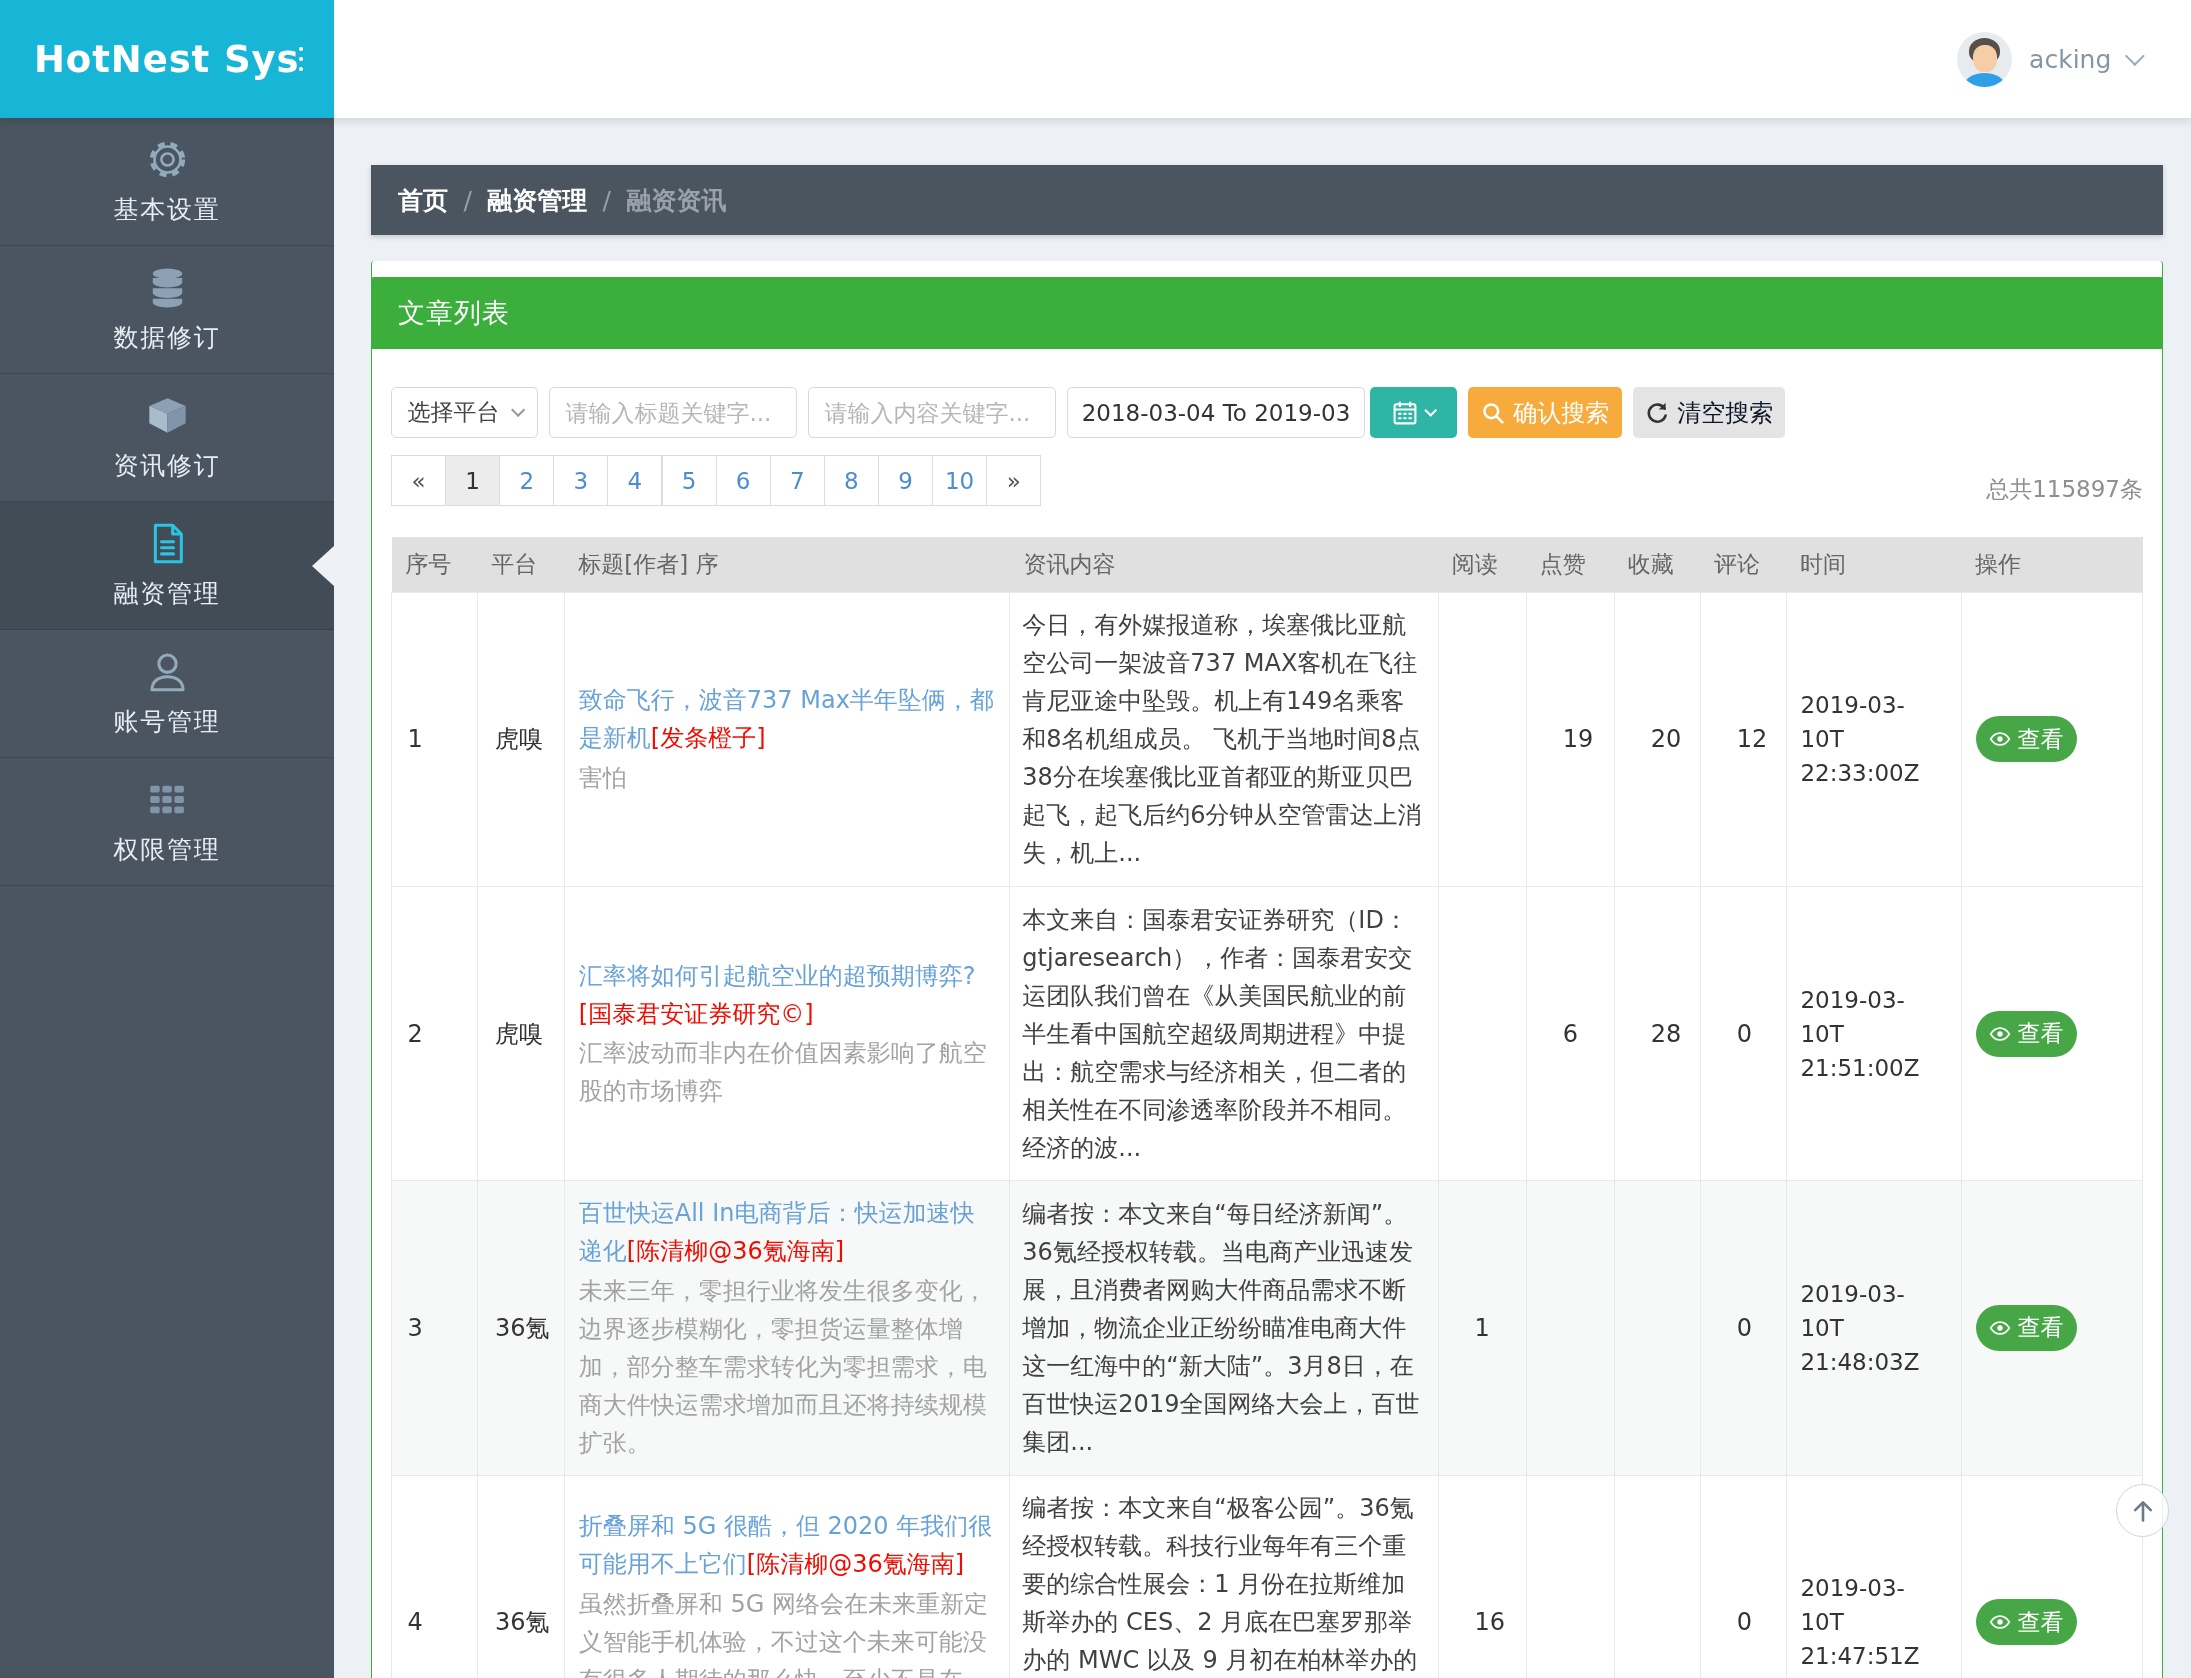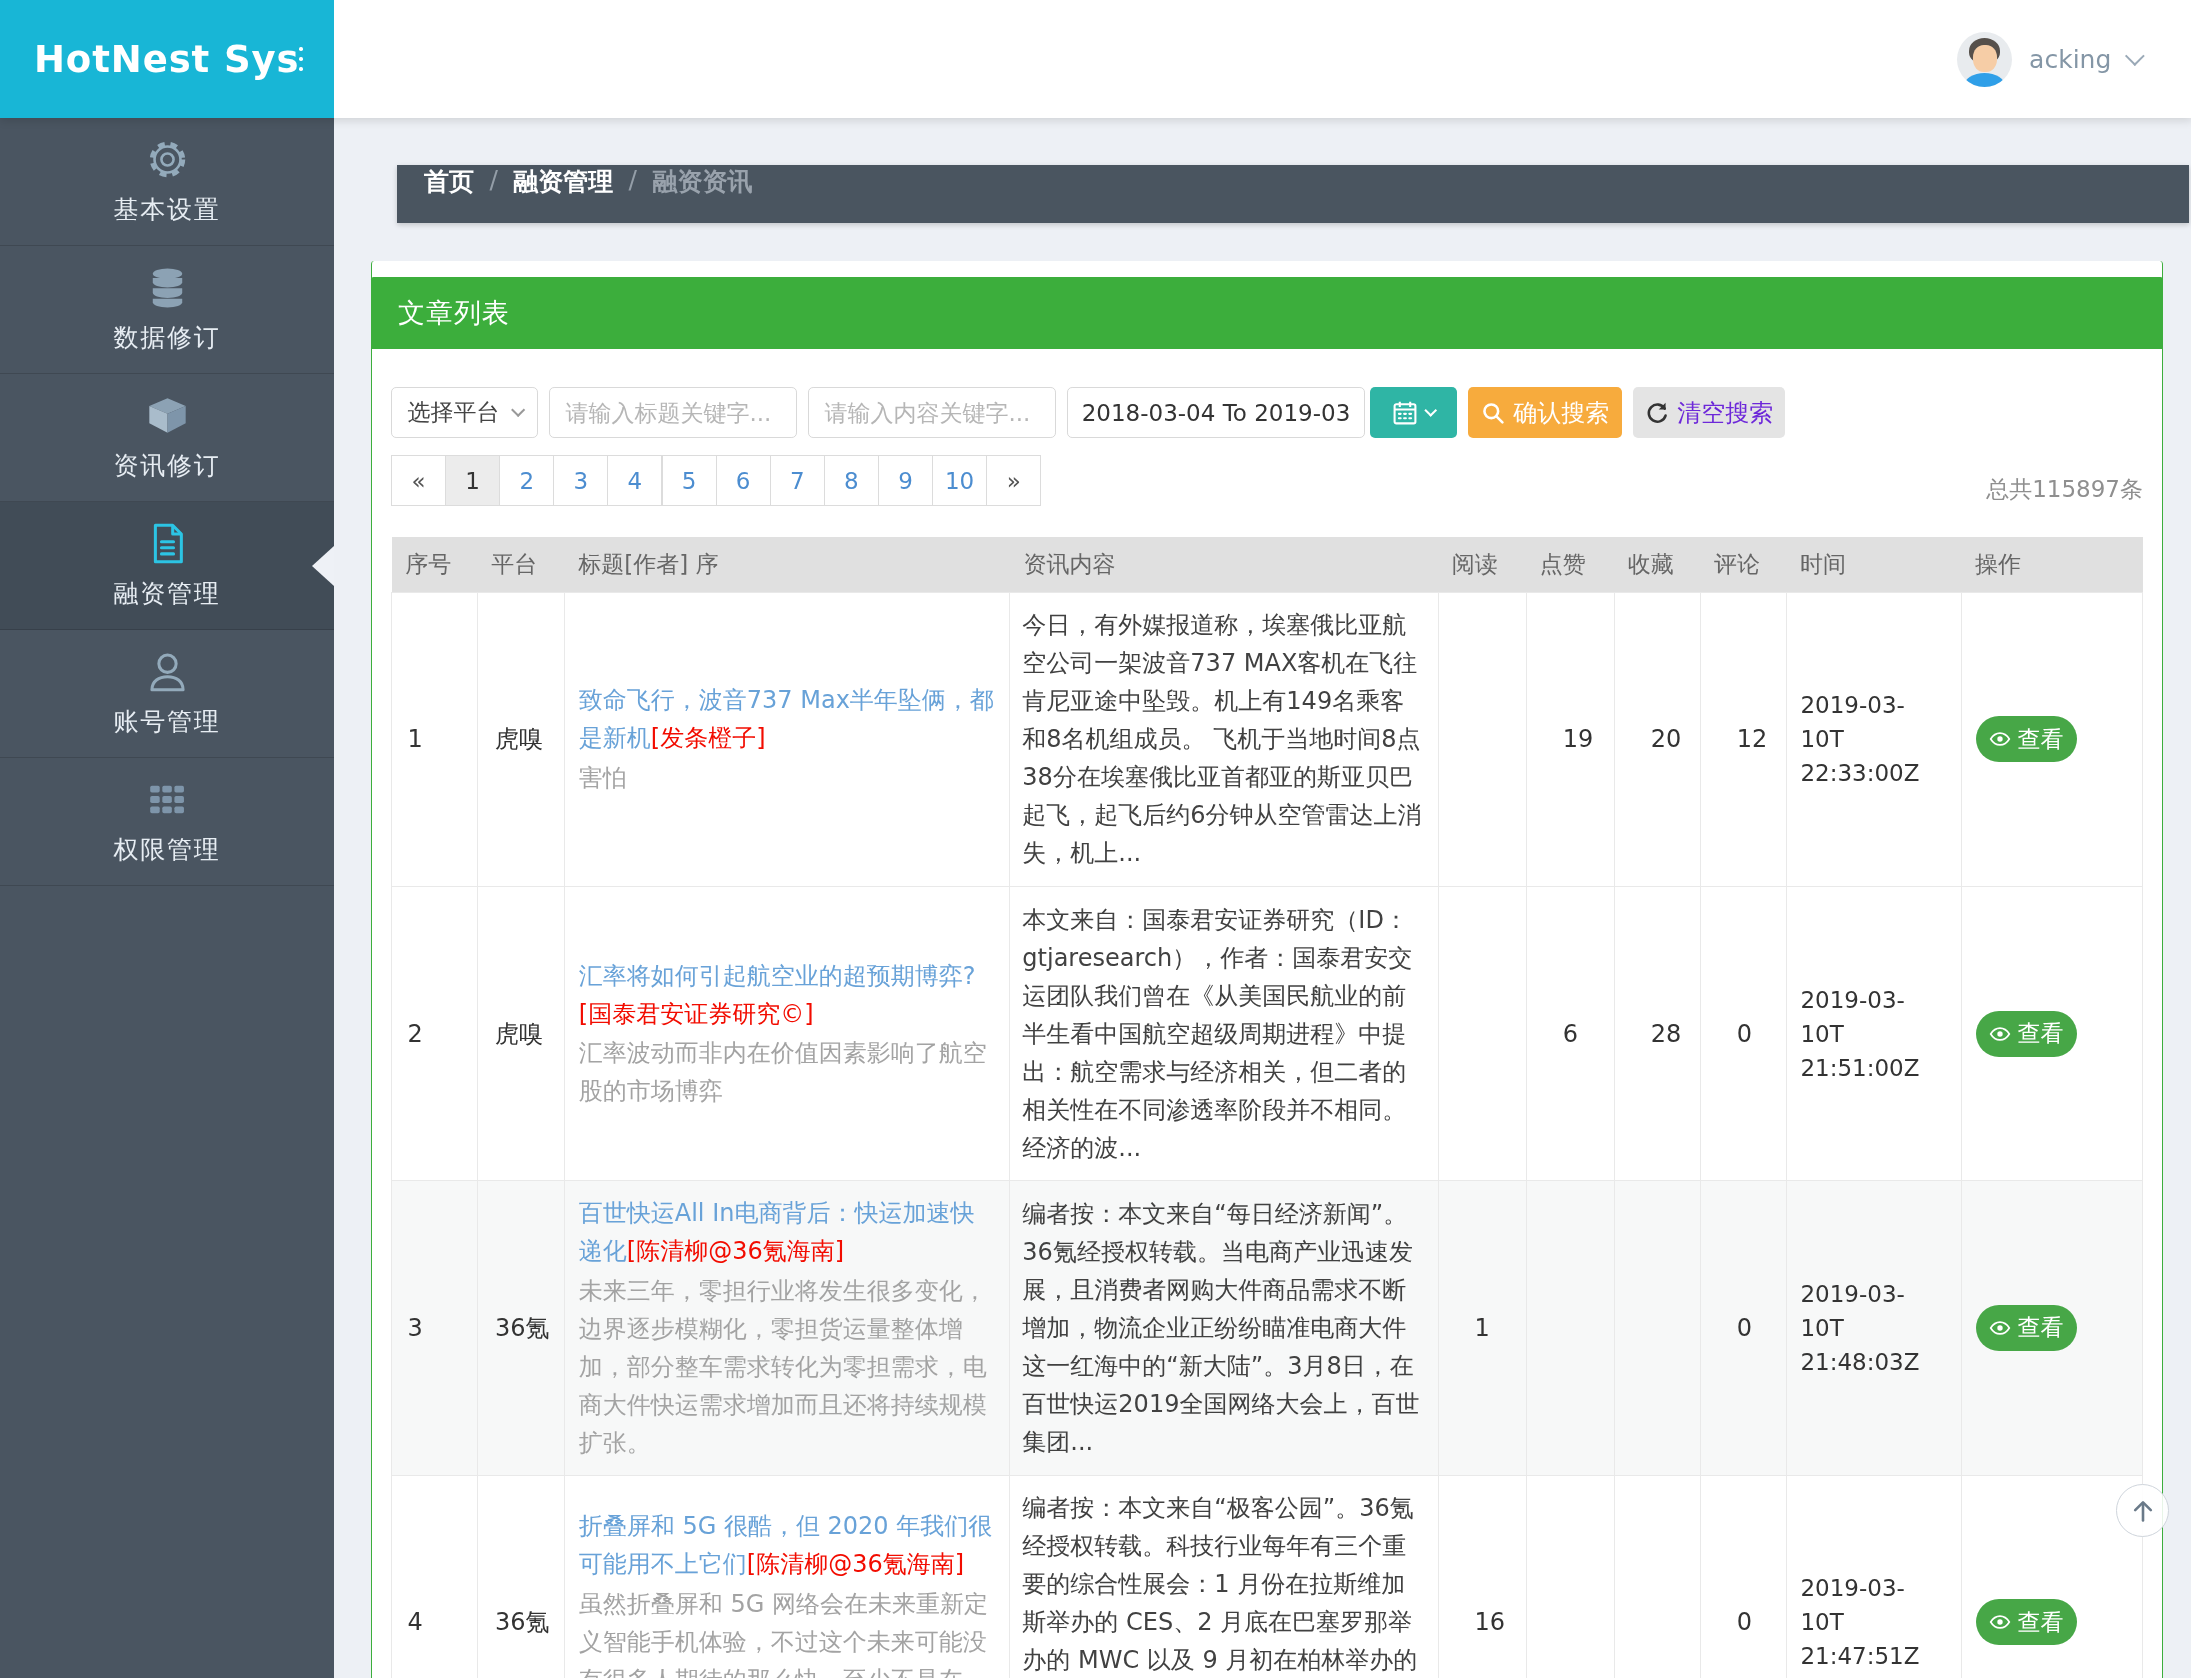--- a/index.html
+++ b/index.html
@@ -29,22 +29,22 @@
   .side-item { height:128px; display:flex; flex-direction:column; align-items:center; justify-content:center;
                gap:10.3px; border-bottom:0.9px solid rgba(0,0,0,.15); cursor:pointer; position:relative; }
   .side-item .lbl { color:#e7edf3; font-size:25px; letter-spacing:1.7px; }
   .side-item svg { width:45px; height:45px; }
   .side-item.active { background:#414c57; }
   .notch { position:absolute; right:0; top:50%; transform:translateY(-50%); width:0; height:0;
            border-top:20.5px solid transparent; border-bottom:20.5px solid transparent; border-right:22px solid #eef1f6; }
 
   
   .main { position:absolute; left:334px; top:118px; right:0; bottom:0; }
-  .breadcrumb { position:absolute; left:37px; top:47px; width:1792px; height:58px; background:#4a5560;
-                display:flex; align-items:flex-start; padding-left:27px; box-shadow:0 1.7px 5.1px rgba(0,0,0,.18);margin-left:26px; }
+  .breadcrumb { position:absolute; left:37px; top:47px; width:1792px; height:70px; background:#4a5560;
+                display:flex; align-items:center; padding-left:27px; box-shadow:0 1.7px 5.1px rgba(0,0,0,.18); }
   .bc-link { color:#ffffff; font-size:25px; font-weight:600; cursor:pointer; }
   .bc-sep { color:#949ea8; font-size:25px; margin:0 15.4px; }
   .bc-current { color:#99a2ac; font-size:25px; font-weight:600; }
 
   .panel { position:absolute; left:37px; top:143px; width:1792px; height:1418px; background:#fff;
            border:1.7px solid #3cae3c; border-top:none; border-radius:3.4px 3.4px 0 0; }
   .panel-header { height:72px; background:#3cae3c; border-radius:2.6px 2.6px 0 0; display:flex; align-items:center;
                   padding-left:27px; margin:16px -0.9px; }
   .panel-title { color:#fff; font-size:27px; letter-spacing:0.9px; }
   .panel-body { padding:22px 19px 0 19px; }
@@ -60,21 +60,21 @@
              font-size:23px; color:#444; font-family:inherit; outline:none; }
   .f-input::placeholder { color:#b6b6b6; }
   .f-date { width:298px; height:51px; border:0.9px solid #d9d9d9; border-radius:5.1px; padding:0 13.7px;
             font-size:23px; color:#333; font-family:inherit; outline:none; }
   .btn { height:51px; border:none; border-radius:5.1px; display:flex; align-items:center; justify-content:center;
          gap:8.6px; font-size:24px; cursor:pointer; font-family:inherit; }
   .btn-cal { width:87px; background:#2fb5a5; margin-left:-6px; }
   .btn-cal .chev { width:9.4px; height:9.4px; border-right:2.1px solid #fff; border-bottom:2.1px solid #fff;
                    transform:rotate(45deg); margin-top:-4.3px; }
   .btn-search { width:154px; background:#f7ab3d; color:#fff; }
-  .btn-clear { width:152px; background:#e4e4e4; color:#6d28d9; }
+  .btn-clear { width:152px; background:#e4e4e4; color:#0f172a; }
 
   
   .list-meta { margin-top:17px; display:flex; align-items:center; }
   .pager { display:flex; }
   .page-box { width:55px; height:51px; border:0.9px solid #dcdcdc; background:#fff; display:flex; align-items:center;
               justify-content:center; font-size:23px; color:#4c8dd0; cursor:pointer; margin-left:-0.9px; }
   .page-box:first-child { margin-left:0; }
   .page-box.arrow { color:#555; }
   .page-box.active { background:#ececec; color:#333; }
   .total { margin-left:auto; font-size:23px; color:#8f8f8f;margin-top:17px; }

